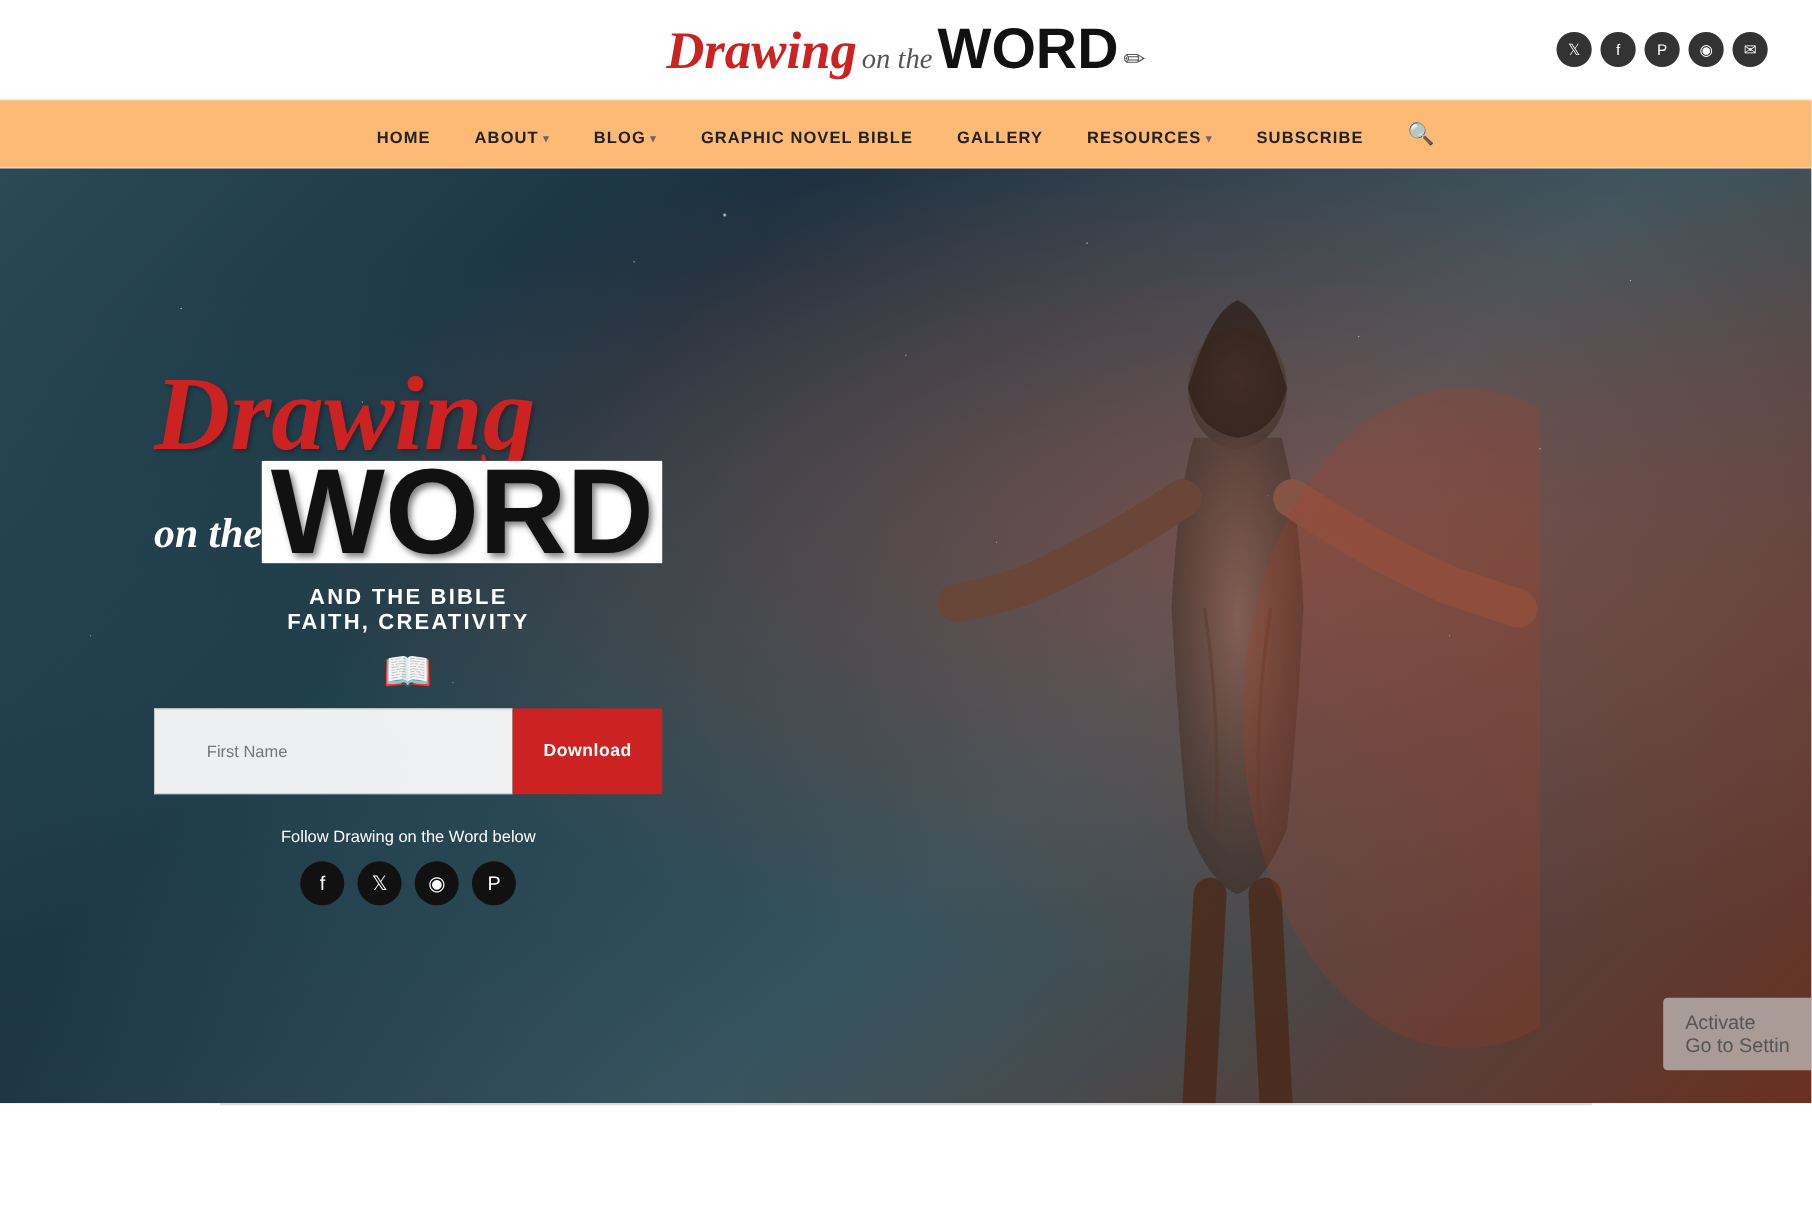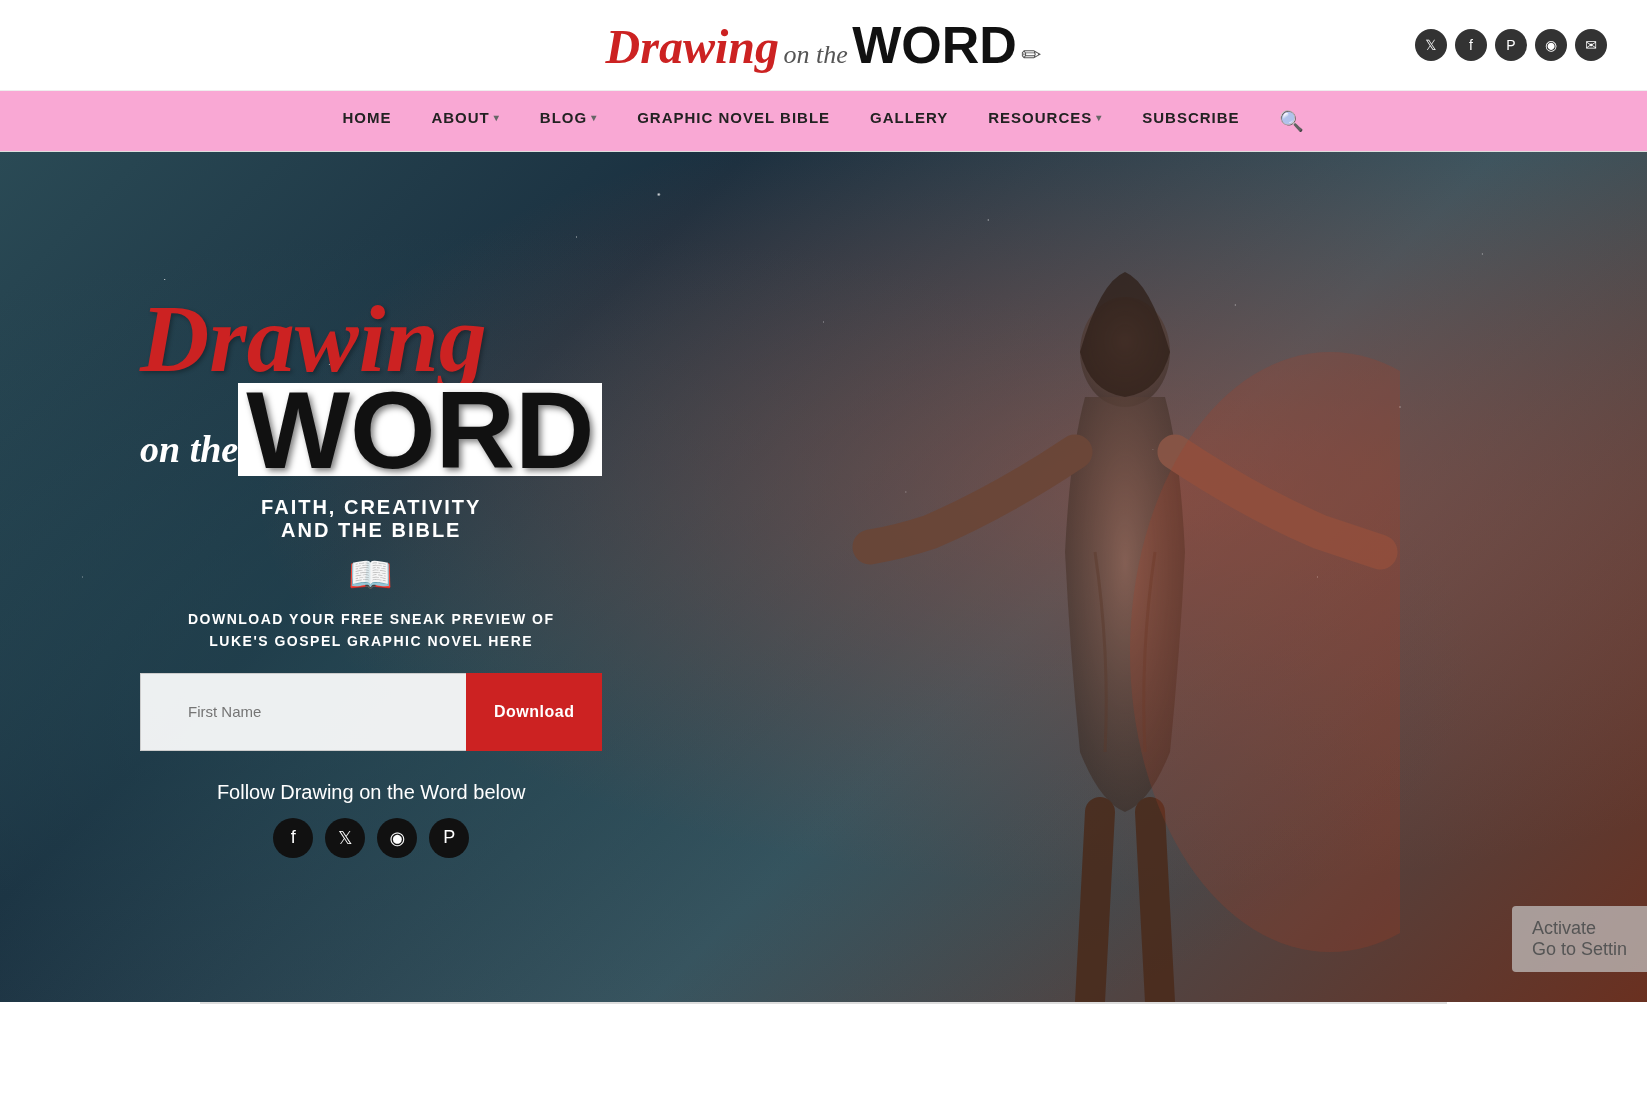--- a/index.html
+++ b/index.html
@@ -58,24 +58,24 @@
       display: flex;
       align-items: center;
       justify-content: center;
       color: #fff;
       font-size: 14px;
       cursor: pointer;
     }
 
     
     .nav {
-      background: #f9a8d4;
+      background: #fdba74;
       border-bottom: 1px solid #ddd;
       display: flex;
-      align-items: flex-start;
+      align-items: flex-end;
       justify-content: center;
       gap: 40px;
       padding: 18px 40px;
     }
     .nav-item {
       font-size: 15px;
       font-weight: 700;
       color: #222;
       text-transform: uppercase;
       letter-spacing: 1px;
@@ -247,21 +247,21 @@
       font-weight: 700;
       border: none;
       cursor: pointer;
       text-transform: capitalize;
       letter-spacing: 0.5px;
       white-space: nowrap;
     }
 
     .hero-follow-text {
       color: #fff;
-      font-size: 20px;
+      font-size: 15px;
       text-align: center;
       margin-bottom: 14px;
     }
 
     .hero-social-icons {
       display: flex;
       gap: 12px;
       justify-content: center;
     }
     .hero-social-circle {
@@ -370,30 +370,26 @@
 
   <div class="hero-content">
 
     <span class="hero-title-drawing">Drawing</span>
     <div class="hero-title-on-the-word">
       <span class="hero-on-the">on the</span>
       <span class="hero-word">WORD</span>
     </div>
 
     <div class="hero-subtitle">
+      <div>AND THE BIBLE</div>
       <div>FAITH, CREATIVITY</div>
-      <div>AND THE BIBLE</div>
     </div>
 
     <div class="hero-book-icon">📖</div>
 
-    <div class="hero-cta-text">
-      <div>DOWNLOAD YOUR FREE SNEAK PREVIEW OF</div>
-      <div>LUKE'S GOSPEL GRAPHIC NOVEL HERE</div>
-    </div>
 
     <div class="hero-form">
       <input type="text" placeholder="First Name" style="">
       <button>Download</button>
     </div>
 
     <div class="hero-follow-text">Follow Drawing on the Word below</div>
 
     <div class="hero-social-icons">
       <div class="hero-social-circle">f</div>

